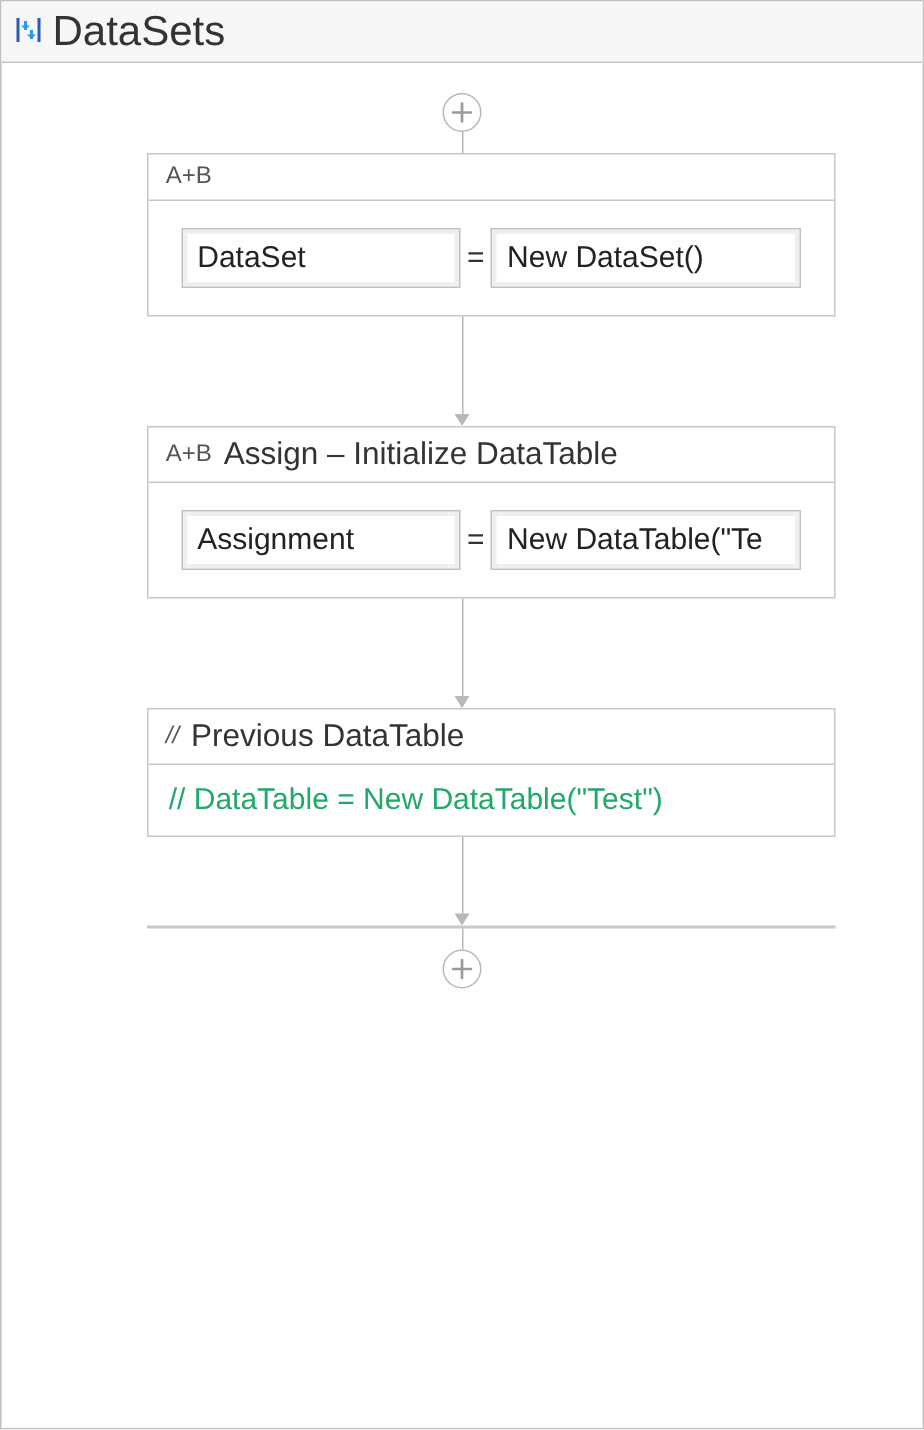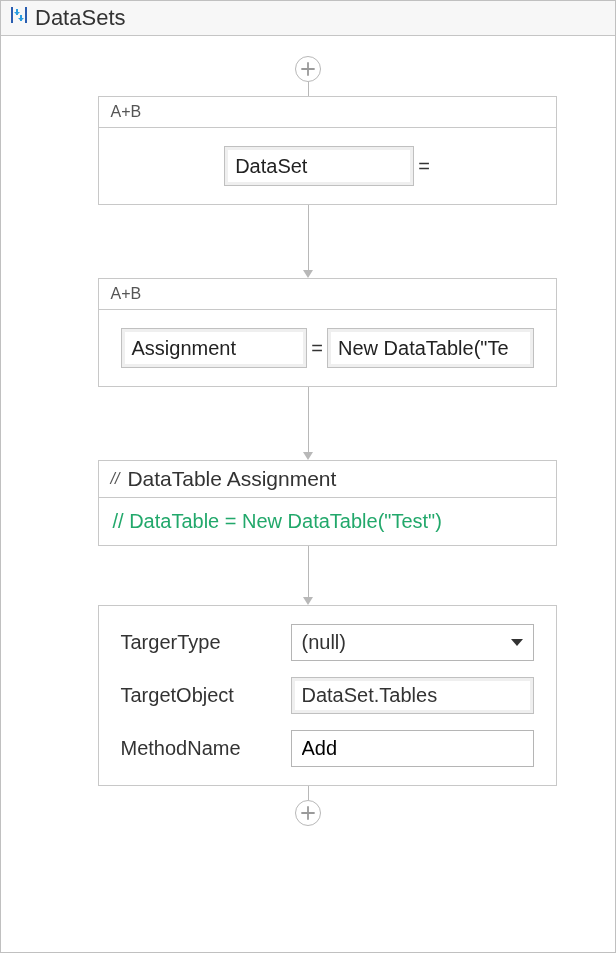--- a/index.html
+++ b/index.html
@@ -23,21 +23,21 @@
       flex-direction: column;
     }
 
     .window-header {
       display: flex;
       align-items: center;
       gap: 6px;
       background: #f7f7f7;
       border-bottom: 1px solid #c5c5c5;
       padding: 4px 8px;
-      font-size: 22px;
+      font-size: 28px;
       font-weight: 400;
     }
 
     .flowchart-icon { flex: 0 0 auto; }
 
     .body {
       flex: 1;
       padding: 12px 20px 12px 20px;
       display: flex;
       flex-direction: column;
@@ -196,76 +196,63 @@
       </div>
 
     <div class="card">
       <div class="card-header">
         <span class="prefix">A+B</span>
       </div>
       <div class="card-body">
         <div class="assign-row">
           <div class="fld" style="width:190px">DataSet</div>
           <div class="equals">=</div>
+          <div class="fld" style="width:210px">New DataSet()</div>
         </div>
       </div>
     </div>
 
     <div class="connector">
         <div class="line" style="height:66px"></div>
         <div class="arrow"></div>
       </div>
 
     <div class="card">
       <div class="card-header">
         <span class="prefix">A+B</span>
+        <span>Assign – Initialize DataTable</span>
       </div>
       <div class="card-body">
         <div class="assign-row">
           <div class="fld" style="width:190px">Assignment</div>
           <div class="equals">=</div>
           <div class="fld" style="width:210px">New DataTable("Te</div>
         </div>
       </div>
     </div>
 
     <div class="connector">
         <div class="line" style="height:66px"></div>
         <div class="arrow"></div>
       </div>
 
     <div class="card">
       <div class="card-header">
         <span class="prefix ital">//</span>
-        <span>DataTable Assignment</span>
+        <span>Previous DataTable</span>
       </div>
       <div class="comment-body">// DataTable = New DataTable("Test")</div>
     </div>
 
     <div class="connector">
         <div class="line" style="height:52px"></div>
         <div class="arrow"></div>
       </div>
 
     <div class="card">
-      <div class="card-body">
-        <div class="invoke-grid">
-          <div>TargerType</div>
-          <div class="dropdown">
-            <span>(null)</span>
-            <span class="caret"></span>
-          </div>
-
-          <div>TargetObject</div>
-          <div class="txtin-wrap">DataSet.Tables</div>
-
-          <div>MethodName</div>
-          <input class="txtin" type="text" value="Add" style="">
-        </div>
-      </div>
     </div>
 
     <div class="connector">
         <div class="line" style="height:14px"></div>
       </div>
     <div class="plus-btn">
       <svg width="14" height="14" viewBox="0 0 14 14">
           <path d="M7 1 L7 13 M1 7 L13 7" stroke="#9a9a9a" stroke-width="1.8" stroke-linecap="round"></path>
         </svg>
     </div>

